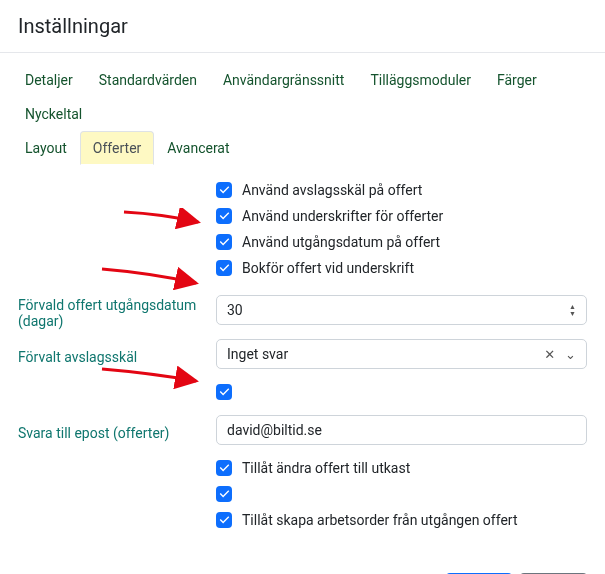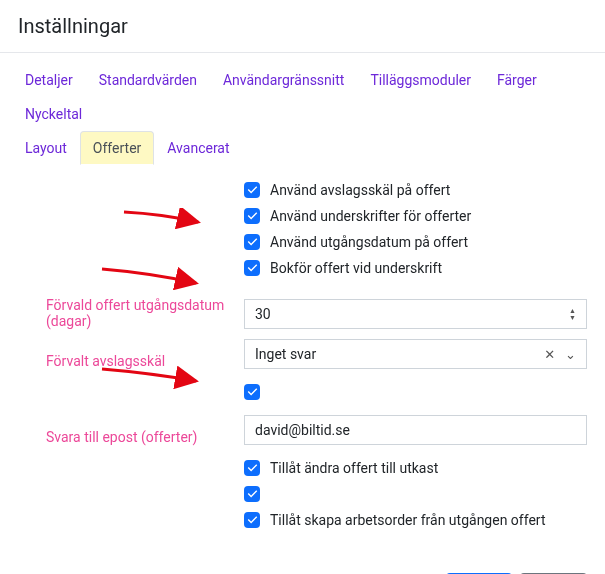--- a/index.html
+++ b/index.html
@@ -19,48 +19,47 @@
   }
   .hr { border-top: 1px solid #e5e7eb; }
   .tabs {
     display: flex;
     flex-wrap: wrap;
     padding: 10px 12px 0;
     gap: 0;
   }
   .tab {
     padding: 8px 12px;
-    color: #6d28d9;
+    color: #14532d;
     border: 1px solid transparent;
     border-radius: 4px 4px 0 0;
     cursor: pointer;
     font-size: 14px;
   }
   .tab.active {
     border-color: #dee2e6;
     border-bottom-color: #fff;
     background: #fef9c3;
     color: #495057;
   }
   .tabs-row2 {
     display: flex;
     padding: 0 12px;
   }
   .content { padding: 12px 18px 18px; position: relative; }
   .row {
     display: flex;
-    align-items: flex-end;
+    align-items: center;
     margin-bottom: 10px;
-    margin-left: 28px;
   }
   .label-col {
     width: 198px;
     flex: 0 0 198px;
     padding-top: 6px;
-    color: #ec4899;
+    color: #0f766e;
   }
   .field-col {
     flex: 1;
     min-width: 0;
   }
   .check-item {
     display: flex;
     align-items: center;
     gap: 10px;
     padding: 5px 0;
@@ -72,21 +71,21 @@
     background: #0d6efd;
     display: inline-flex;
     align-items: center;
     justify-content: center;
     flex: 0 0 16px;
   }
   .chk svg { width: 11px; height: 11px; fill: #fff; }
   .input {
     width: 100%;
     border: 1px solid #ced4da;
-    border-radius: 0;
+    border-radius: 5px;
     padding: 6px 10px;
     font-size: 14px;
     background: #fff;
     position: relative;
     display: flex;
     align-items: center;
     justify-content: space-between;
   }
   .spinner {
     display: flex;

